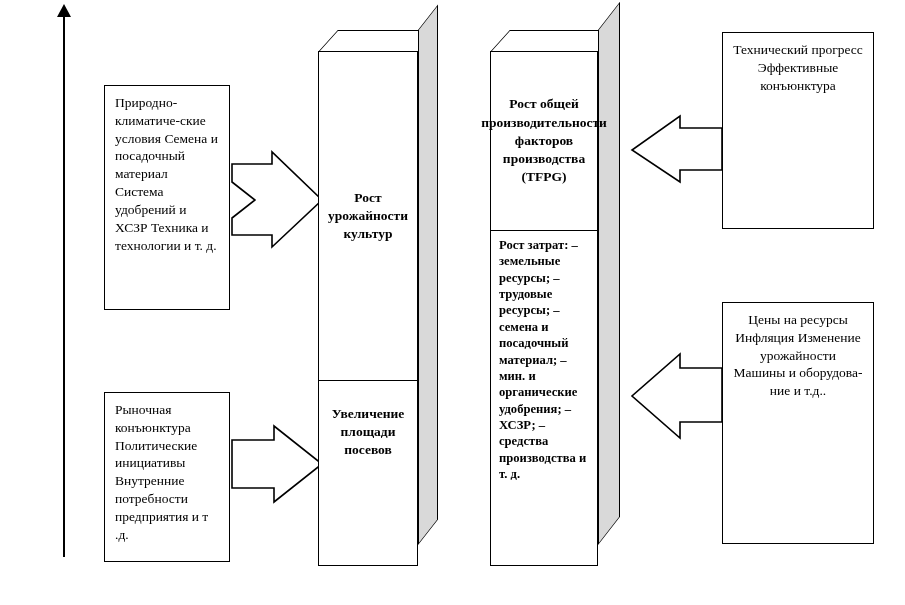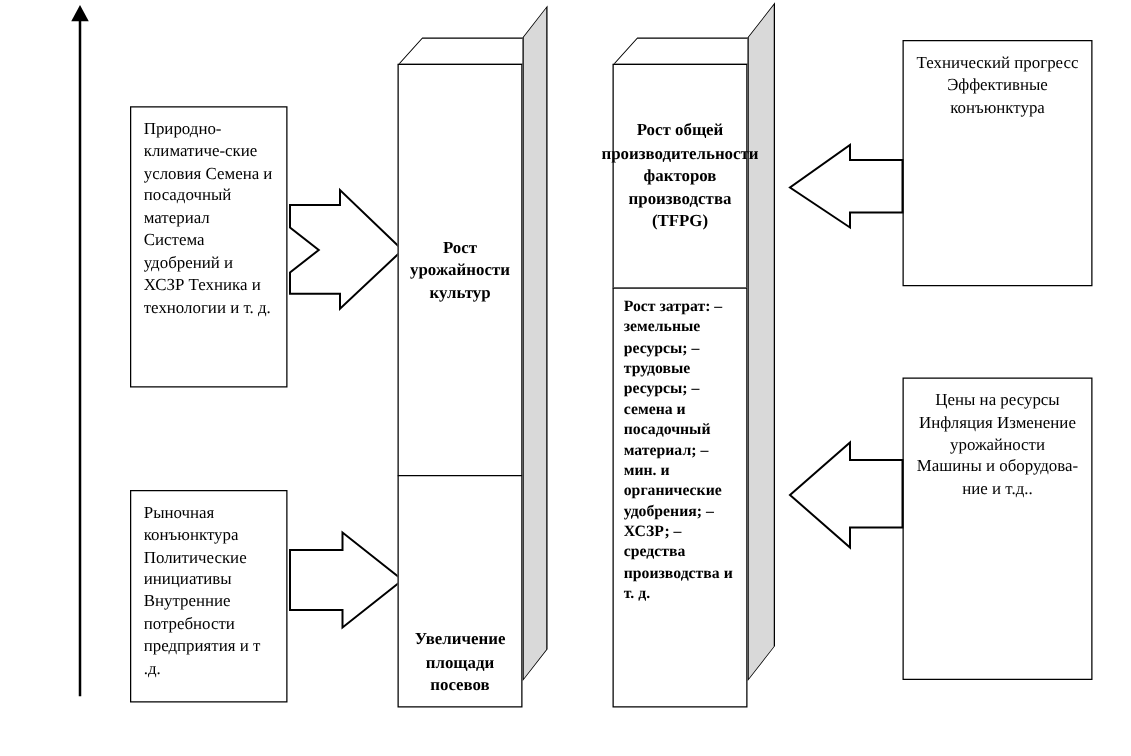--- a/index.html
+++ b/index.html
@@ -74,21 +74,21 @@
   .col-face {
     position: absolute;
     left: 0;
     border: 1.5px solid #000;
     background: #fff;
     box-sizing: border-box;
     font-weight: bold;
     font-size: 13.5px;
     line-height: 1.35;
     text-align: center;
-    padding: 8px 7px;
+    padding: 24px 7px;
   }
   .col-face.tight {
     font-size: 12.6px;
     line-height: 1.3;
     text-align: left;
     padding: 6px 8px;
   }
   .side {
     position: absolute;
     background: #d9d9d9;
@@ -176,21 +176,21 @@
 
   <div class="col-wrap" style="left:318px; top:30px; width:130px; height:535px;">
 
     <div class="top-face" style="left:0px; top:0px; width:100px; height:22px; transform: skewX(-42deg); transform-origin: bottom left;"></div>
 
     <div class="side" style="left:100px; top:0px; width:20px; height:515px; transform: skewY(-52deg); transform-origin: top left;"></div>
 
     <div class="col-face" style="top:21px; width:100px; height:330px; display:flex; align-items:center; justify-content:center;">
       <span>Рост урожайности культур</span>
     </div>
-    <div class="col-face" style="top:350px; width:100px; height:186px; display:flex; align-items:flex-end; justify-content:center;">
+    <div class="col-face" style="top:350px; width:100px; height:186px; display:flex; align-items:flex-start; justify-content:center;">
       <span>Увеличение площади посевов</span>
     </div>
   </div>
   <div class="col-caption" style="left:318px; top:572px; width:100px;">Модель 1</div>
 
   <div class="col-wrap" style="left:490px; top:30px; width:150px; height:535px;">
     <div class="top-face" style="left:0px; top:0px; width:108px; height:22px; transform: skewX(-42deg); transform-origin: bottom left;"></div>
     <div class="side" style="left:108px; top:0px; width:22px; height:515px; transform: skewY(-52deg); transform-origin: top left;"></div>
     <div class="col-face" style="top:21px; width:108px; height:180px; display:flex; align-items:center; justify-content:center;">
       <span>Рост общей производительности факторов производства (TFPG)</span>

